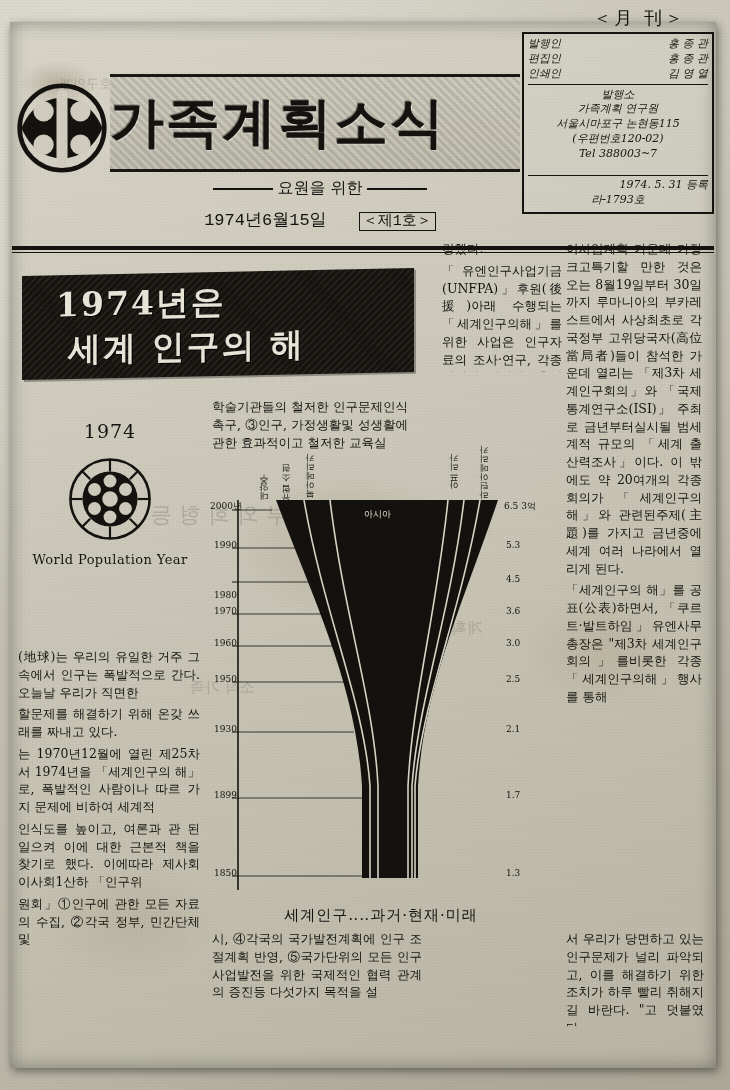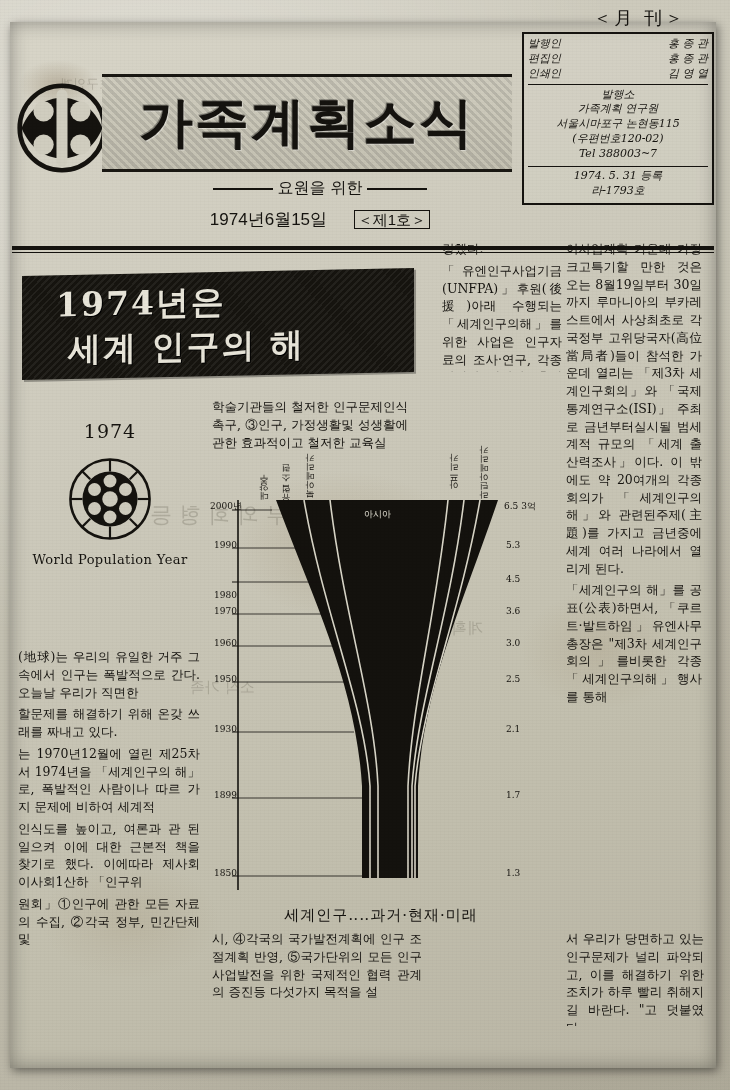--- a/index.html
+++ b/index.html
@@ -47,30 +47,29 @@
     left: 10px; top: 60px;
     width: 706px; height: 190px;
   }
   #logo-mark {
     position: absolute;
     left: 6px; top: 22px;
     width: 92px; height: 92px;
   }
   #masthead-title {
     position: absolute;
-    left: 92px; top: 14px;
+    left: 100px; top: 14px;
     width: 410px; height: 92px;
     border-top: 3px solid #1a1813;
     border-bottom: 3px solid #1a1813;
     background:
       repeating-linear-gradient(45deg, rgba(0,0,0,0.10) 0 3px, rgba(255,255,255,0) 3px 6px),
       linear-gradient(#cfccbe, #c4c1b2);
     display: flex;
     align-items: center;
-    justify-content: center;
   }
   #masthead-title .txt {
     font-family: "DejaVu Serif", serif;
     font-weight: bold;
     font-size: 54px;
     letter-spacing: 2px;
     color: #15130f;
     text-shadow: 1px 1px 0 rgba(255,255,255,0.35), -1px -1px 0 rgba(0,0,0,0.35);
     white-space: nowrap;
   }
@@ -88,21 +87,21 @@
     vertical-align: middle;
     width: 60px; height: 0;
     border-top: 2px solid #15130f;
     margin: 0 4px;
   }
   #masthead-date {
     position: absolute;
     left: 130px; top: 148px;
     width: 360px;
     text-align: center;
-    font-family: Liberation Sans, sans-serif;
+    font-family: Liberation Mono, monospace;
     font-size: 17px;
     color: #15130f;
   }
   #masthead-date .issue {
     margin-left: 22px;
     border: 1px solid #15130f;
     padding: 0 3px;
     font-size: 15px;
   }
 
@@ -135,23 +134,23 @@
     justify-content: space-between;
     border-bottom: 1px solid #15130f;
     padding-bottom: 2px;
     margin-bottom: 3px;
   }
   #imprint .row .lbls span { display: block; }
   #imprint .row .names span { display: block; text-align: right; }
   #imprint .ctr { text-align: center; }
   #imprint .foot {
     border-top: 1px solid #15130f;
-    margin-top: 4px;
+    margin-top: 13px;
     padding-top: 2px;
-    text-align: center;
+    text-align: right;
     font-size: 11px;
   }
 
   
   #head-rule {
     position: absolute;
     left: 12px; top: 246px;
     width: 702px; height: 4px;
     background: #15130f;
   }

